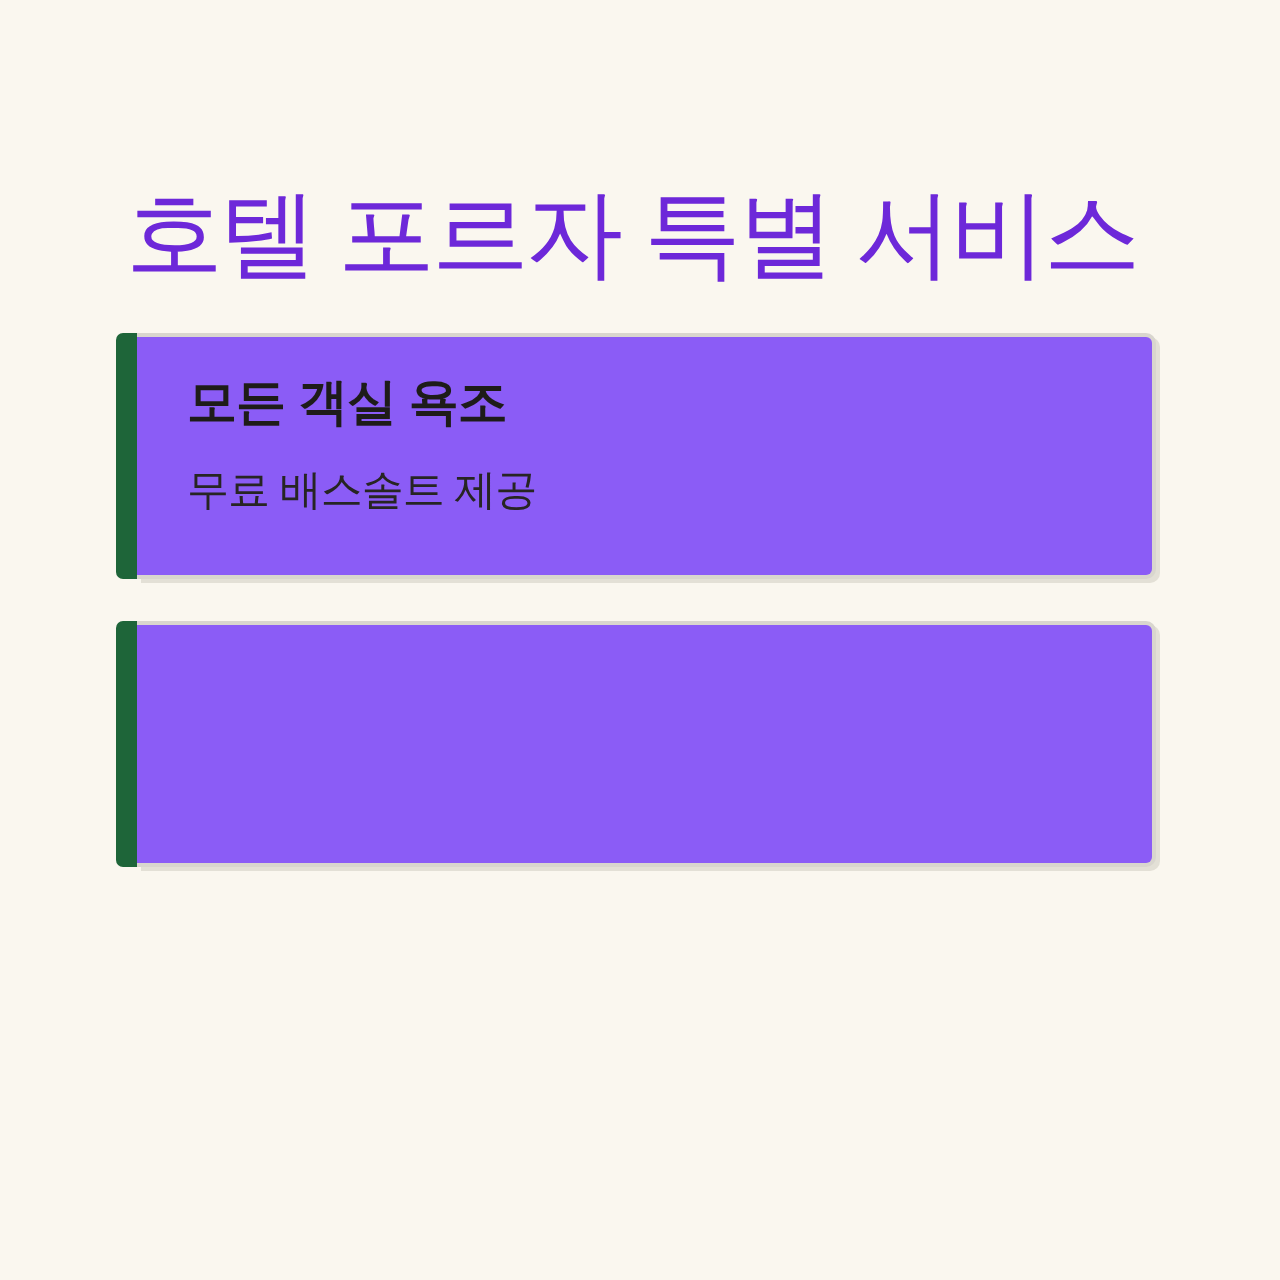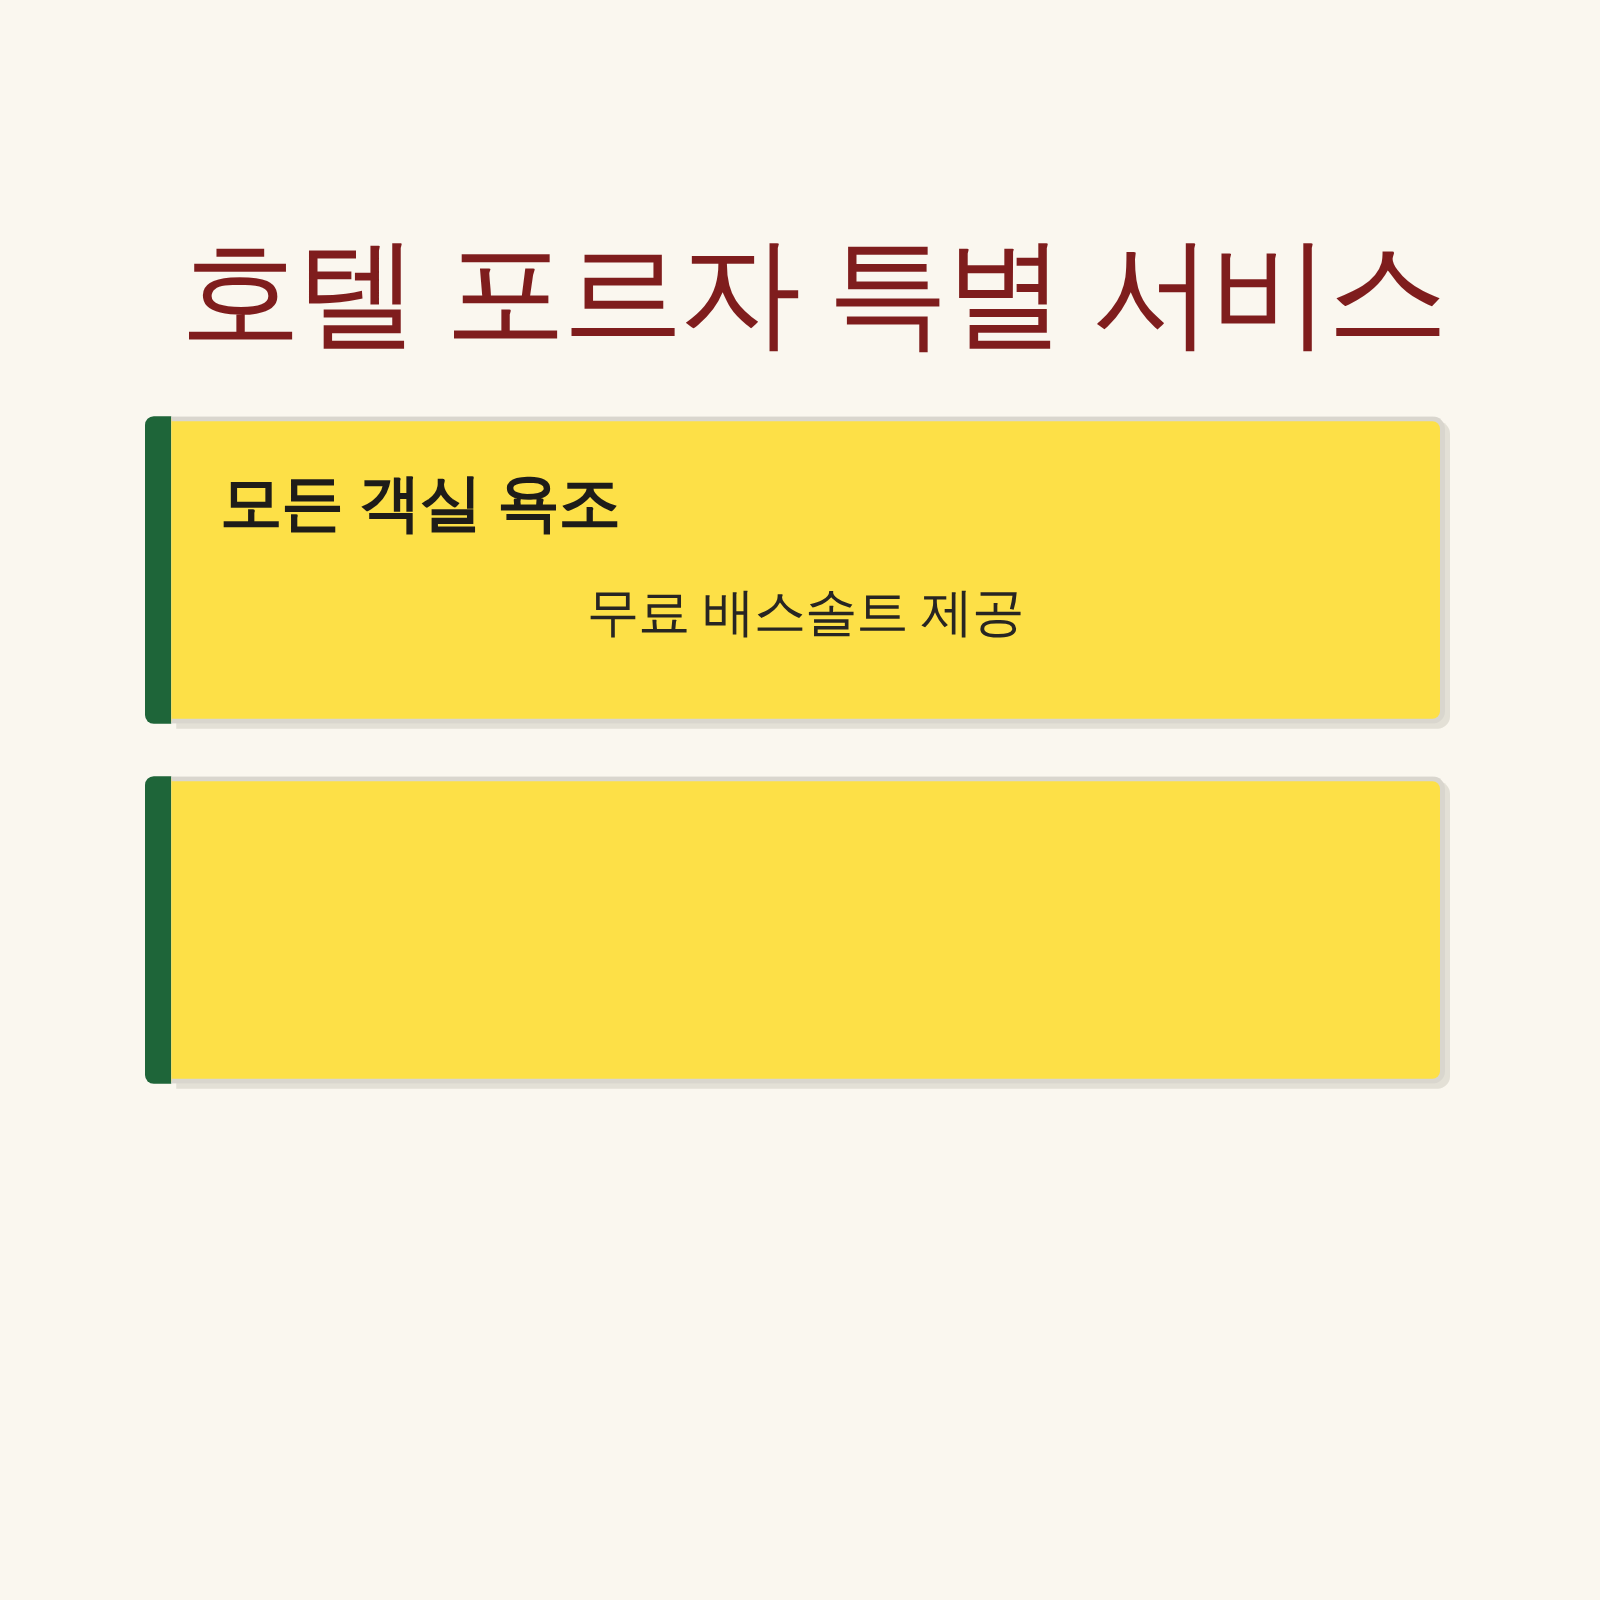--- a/index.html
+++ b/index.html
@@ -14,24 +14,23 @@
     position: relative;
     overflow: hidden;
   }
   .page-title {
     position: absolute;
     left: 126px;
     top: 108px;
     font-size: 97px;
     font-weight: 500;
     letter-spacing: -3px;
-    color: #7f1d1d;
+    color: #6d28d9;
     line-height: 1.25;
     white-space: nowrap;
-    margin-left: 18px;
   }
   .cards {
     position: absolute;
     left: 116px;
     top: 333px;
     width: 1040px;
   }
   .service-card {
     display: flex;
     align-items: stretch;
@@ -42,44 +41,43 @@
     margin-top: 42px;
   }
   .accent-bar {
     width: 21px;
     background: #1e6539;
     border-radius: 7px 0 0 7px;
     flex: 0 0 21px;
   }
   .card-body {
     flex: 1 1 auto;
-    background: #fde047;
+    background: #8b5cf6;
     border: 4px solid #d9d6ce;
     border-left: none;
     border-radius: 0 10px 10px 0;
     box-shadow: 4px 4px 0 rgba(160, 155, 140, 0.25);
     box-sizing: border-box;
-    padding: 34px 40px 0 39px;
+    padding: 34px 40px 0 50px;
   }
   .card-title {
     font-size: 50px;
     font-weight: 600;
     color: #1e1c19;
     line-height: 1.25;
     letter-spacing: -1px;
     margin: 0;
   }
   .card-subtitle {
     font-size: 42px;
     font-weight: 400;
     color: #272523;
     line-height: 1.25;
     letter-spacing: -1px;
     margin: 30px 0 0 0;
-    text-align: center;
   }
 </style>
 </head>
 <body>
 
 <h1 class="page-title">호텔 포르자 특별 서비스</h1>
 
 <div class="cards">
 
   <div class="service-card">

